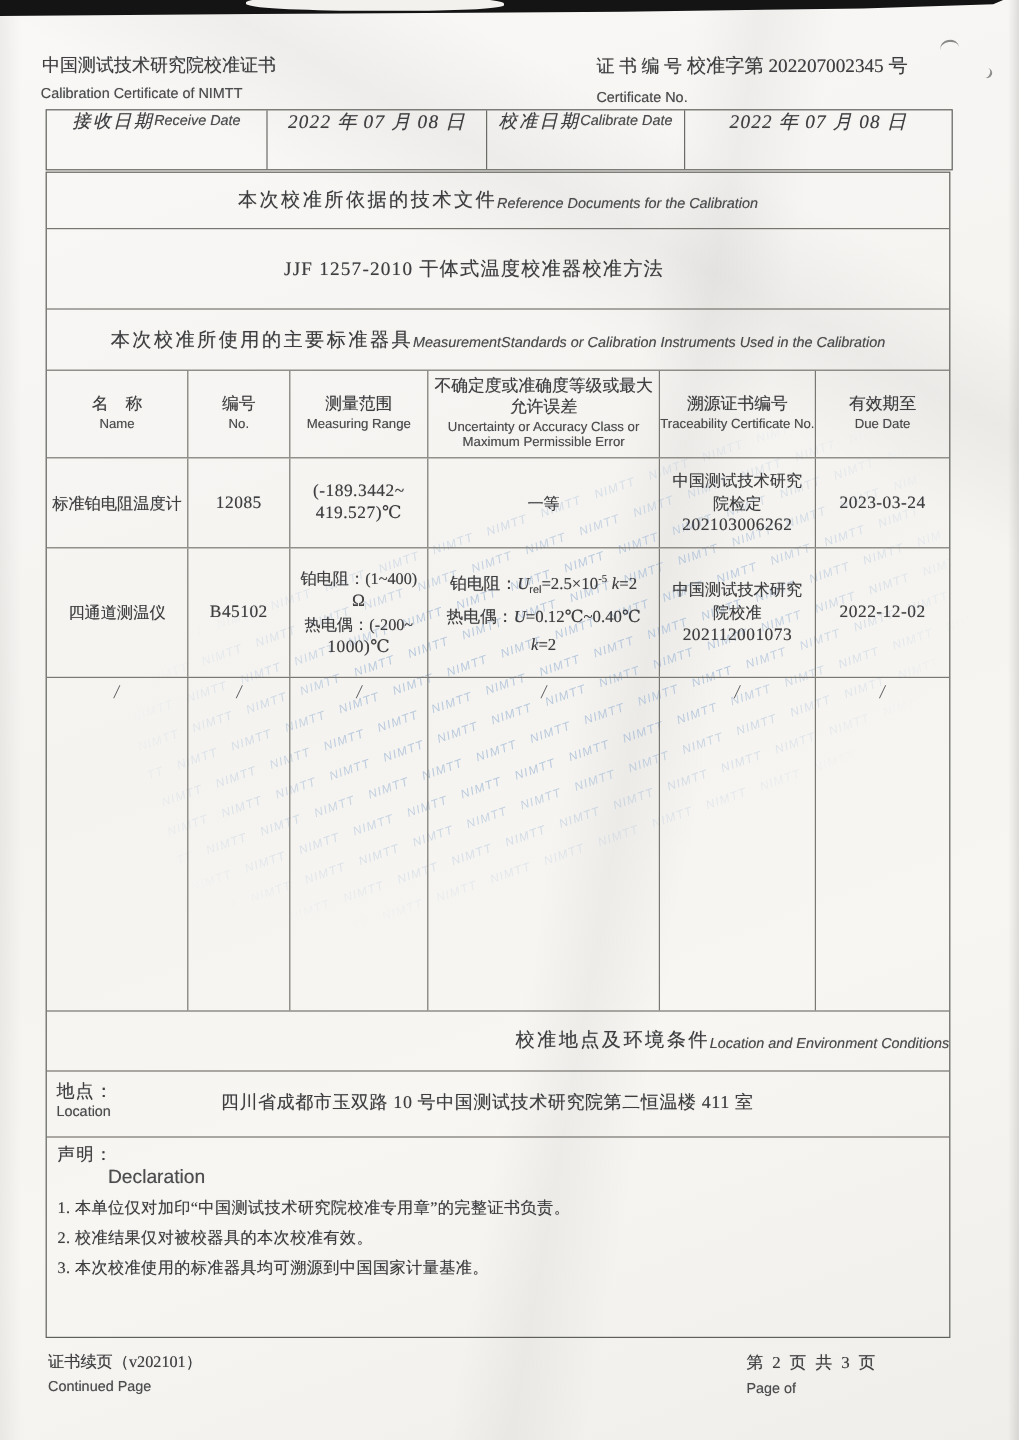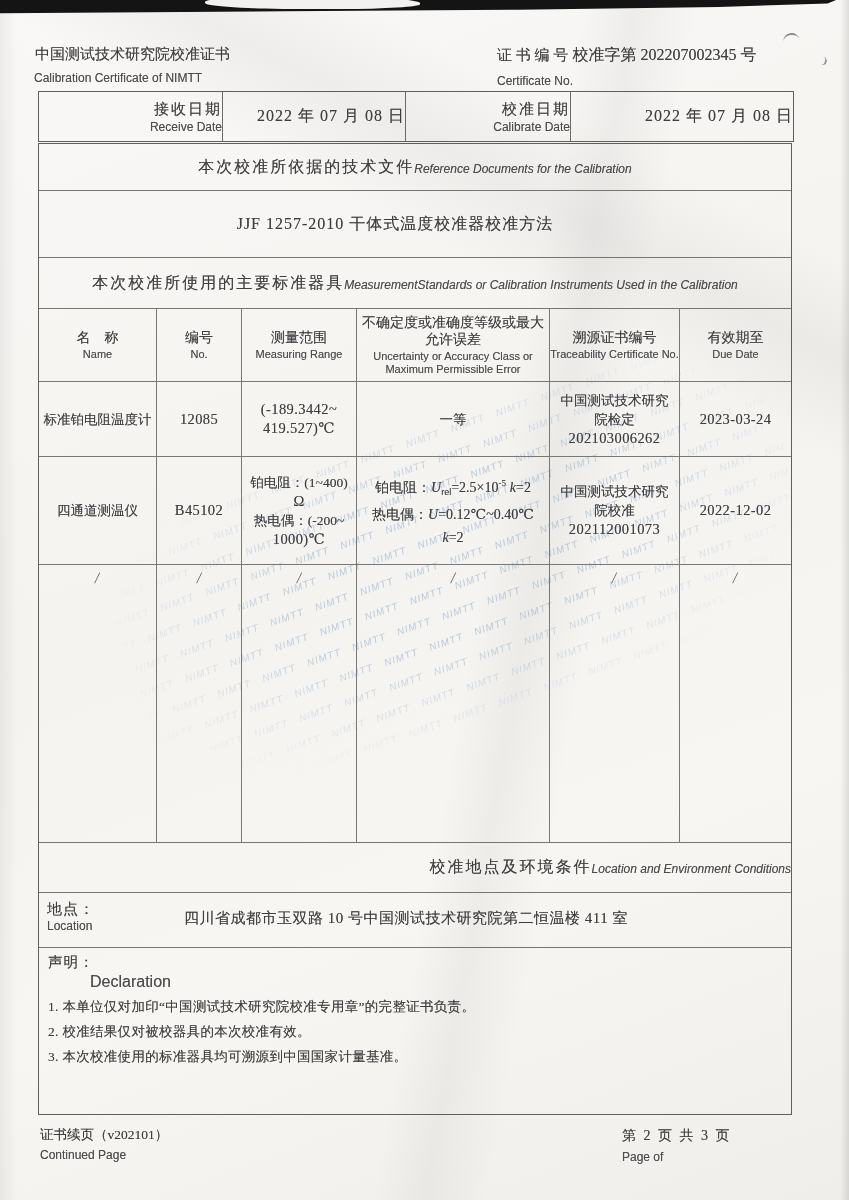--- a/index.html
+++ b/index.html
@@ -40,21 +40,21 @@
 
   
   .hdr-title-zh{left:35px;top:45px;font-size:15px;}
   .hdr-title-en{left:34px;top:71px;font-size:12px;}
   .hdr-cert-zh{left:497px;top:45px;font-size:15px;}
   .hdr-cert-zh .num{font-size:16px;}
   .hdr-cert-en{left:497px;top:74px;font-size:12px;}
 
   
   .datebox{left:38px;top:91px;width:754px;height:49px;border:1.4px solid #5f5f5b;display:flex;}
-  .datebox .cell{border-left:1.2px solid #6a6a66;display:flex;flex-direction:column;align-items:flex-end;justify-content:center;}
+  .datebox .cell{border-left:1.2px solid #6a6a66;display:flex;flex-direction:row;align-items:flex-start;justify-content:center;font-style:italic;}
   .datebox .cell:first-child{border-left:none;}
   .dc1{width:183px;} .dc2{width:182px;} .dc3{width:164px;} .dc4{flex:1;}
   .dlab-zh{font-size:15px;letter-spacing:2px;} .dlab-en{font-size:12px;margin-top:1px;}
   .dval{font-size:16px;letter-spacing:1px;}
 
   
   .mainbox{left:38px;top:143px;width:754px;height:972px;border:1.4px solid #5f5f5b;box-sizing:border-box;}
   .sec{position:relative;box-sizing:border-box;border-top:1.1px solid #77756f;}
   .sec:first-child{border-top:none;}
   .sec-center{display:flex;flex-direction:row;align-items:center;justify-content:center;}

